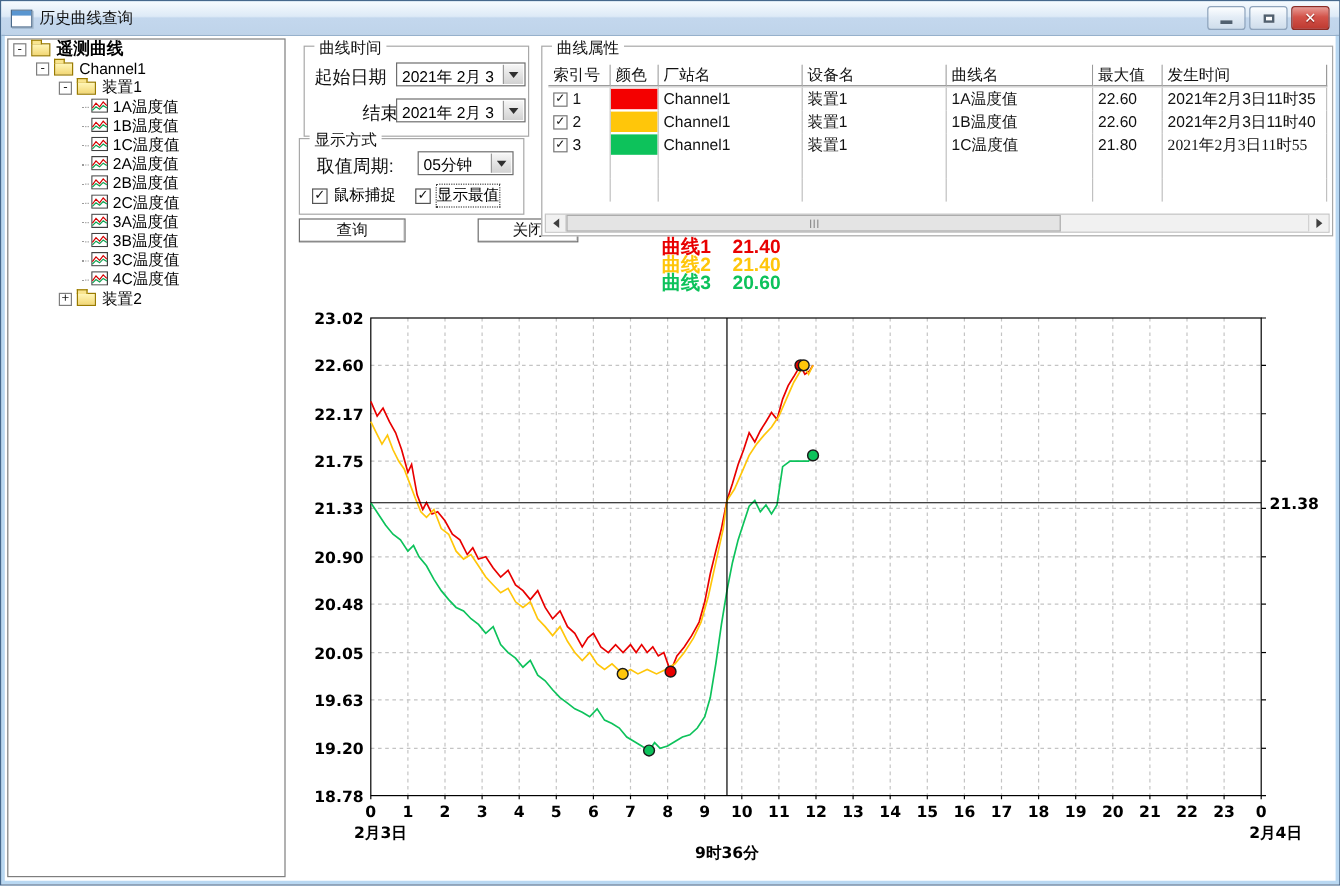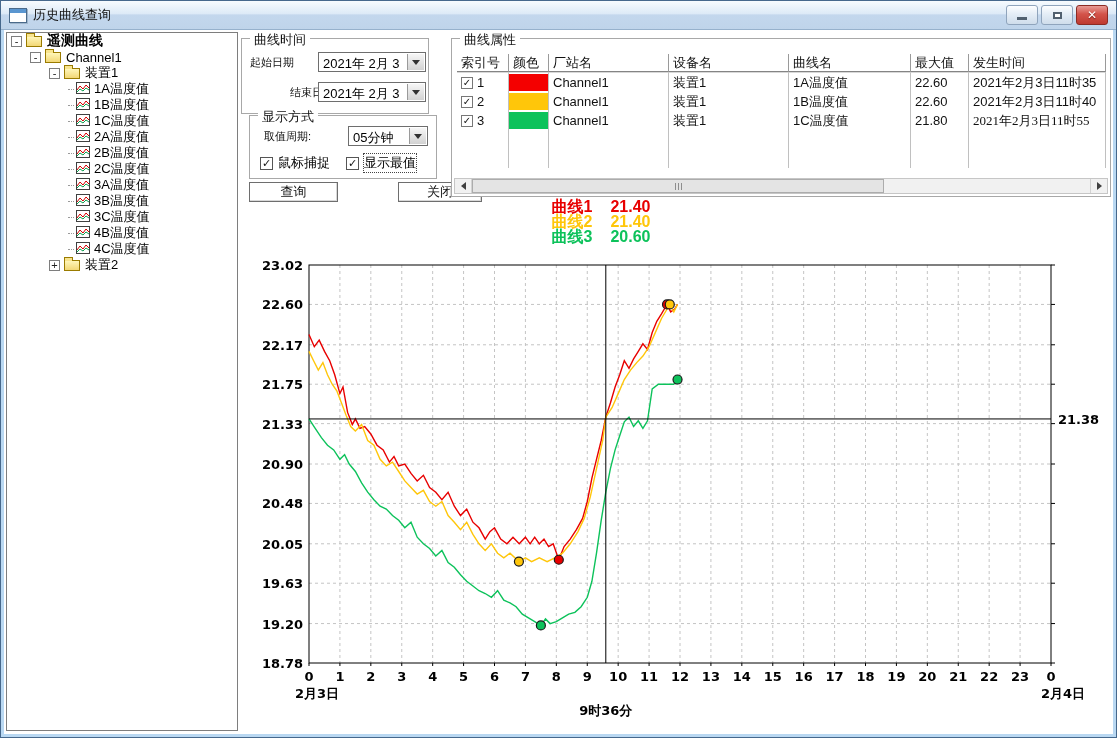--- a/index.html
+++ b/index.html
@@ -28,21 +28,21 @@
        font-size:11px;line-height:8px;text-align:center;margin-right:4px;color:#222;font-weight:normal;}
   .hstub{flex:0 0 auto;width:6px;border-top:1px dotted #9A9A9A;margin-right:2px;}
   .folder{flex:0 0 auto;width:16px;height:11px;margin-right:5px;position:relative;
           background:linear-gradient(#FFF6B8,#F2D775);border:1px solid #9A7B00;box-sizing:border-box;}
   .folder::before{content:"";position:absolute;left:-1px;top:-4px;width:7px;height:3px;
                   background:#F8E48E;border:1px solid #9A7B00;border-bottom:none;}
   .curve-ic{flex:0 0 auto;margin-right:4px;}
   
   .groupbox{position:absolute;border:1px solid #A8A8A8;box-sizing:border-box;background:#FFF;}
   .gb-title{position:absolute;top:-8px;left:8px;background:#FFF;padding:0 4px;font-size:13px;color:#111;}
-  .fieldlabel{position:absolute;font-size:11px;color:#111;}
+  .fieldlabel{position:absolute;font-size:15px;color:#111;}
   .combo{position:absolute;background:#FFF;border:1px solid #6E6E6E;box-sizing:border-box;font-size:13px;}
   .combo .cb-text{position:absolute;left:4px;top:2px;right:18px;white-space:nowrap;overflow:hidden;}
   .cb-arrow{position:absolute;right:1px;top:1px;bottom:1px;width:16px;
             background:linear-gradient(#F6F6F6,#D2D2D2);border-left:1px solid #9A9A9A;
             display:flex;align-items:center;justify-content:center;}
   .cb-arrow::after{content:"";border:4px solid transparent;border-top:5px solid #303030;margin-top:5px;}
   .checkrow{position:absolute;display:flex;align-items:center;font-size:13px;gap:5px;}
   .checkbox{width:13px;height:13px;box-sizing:border-box;border:1px solid #555;background:#FFF;
             font-size:11px;line-height:11px;text-align:center;font-weight:bold;color:#111;}
   .focus-dotted{outline:1px dotted #444;}
@@ -193,39 +193,30 @@
           </svg></span>
         <span>3C温度值</span>
       </div>
       <div class="tree-row" style="padding-left: 61px;">
         <span class="hstub"></span>
         <span class="curve-ic"><svg width="14" height="12">
             <rect x="0.5" y="0.5" width="13" height="11" fill="#FFF" stroke="#404040"></rect>
             <polyline points="1,8 4,4 7,7 10,3 13,6" fill="none" stroke="#D40000" stroke-width="1"></polyline>
             <polyline points="1,10 4,7 7,9 10,6 13,8" fill="none" stroke="#0DA050" stroke-width="1"></polyline>
           </svg></span>
-        <span>4B温度值</span>
-      </div>
-      <div class="tree-row" style="padding-left: 61px;">
-        <span class="hstub"></span>
-        <span class="curve-ic"><svg width="14" height="12">
-            <rect x="0.5" y="0.5" width="13" height="11" fill="#FFF" stroke="#404040"></rect>
-            <polyline points="1,8 4,4 7,7 10,3 13,6" fill="none" stroke="#D40000" stroke-width="1"></polyline>
-            <polyline points="1,10 4,7 7,9 10,6 13,8" fill="none" stroke="#0DA050" stroke-width="1"></polyline>
-          </svg></span>
         <span>4C温度值</span>
       </div>
       <div class="tree-row" style="padding-left: 42px;">
         <span class="exp">+</span>
         <span class="folder"></span>
         <span>装置2</span>
       </div>
     </div>
 
-  <div class="groupbox" style="left:240px;top:37px;width:188px;height:76px;padding-left:36px;">
+  <div class="groupbox" style="left:252px;top:37px;width:188px;height:76px;padding-left:36px;">
     <div class="gb-title">曲线时间</div>
     <div class="fieldlabel" style="left:8px;top:16px;">起始日期</div>
     <div class="combo" style="left:76px;top:13px;width:108px;height:20px;">
       <div class="cb-text">2021年 2月 3</div>
       <div class="cb-arrow"></div>
     </div>
     <div class="fieldlabel" style="left:8px;top:46px;margin-left:40px;">结束日期</div>
     <div class="combo" style="left:76px;top:43px;width:108px;height:20px;">
       <div class="cb-text">2021年 2月 3</div>
       <div class="cb-arrow"></div>

